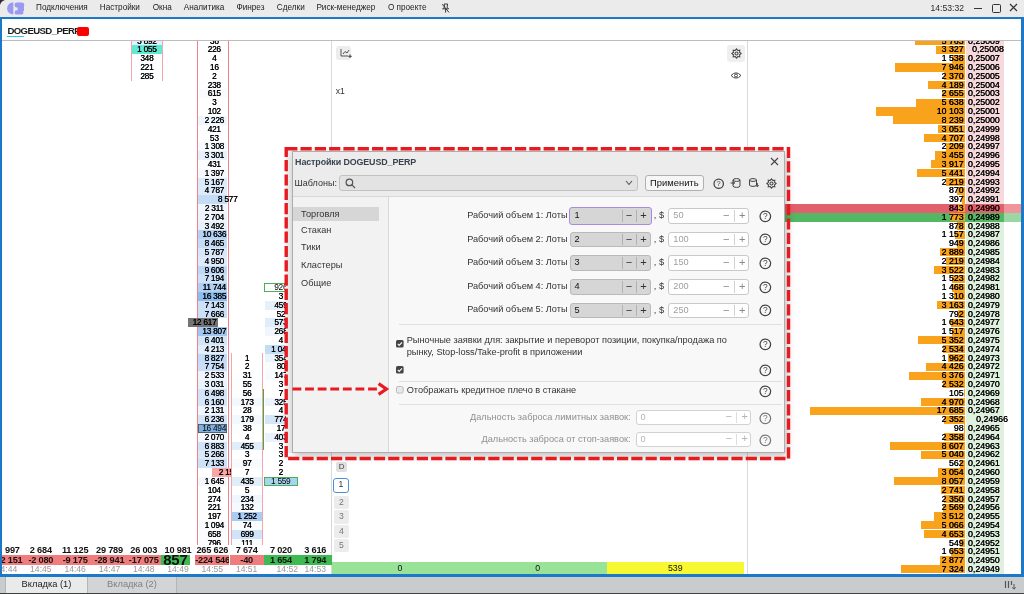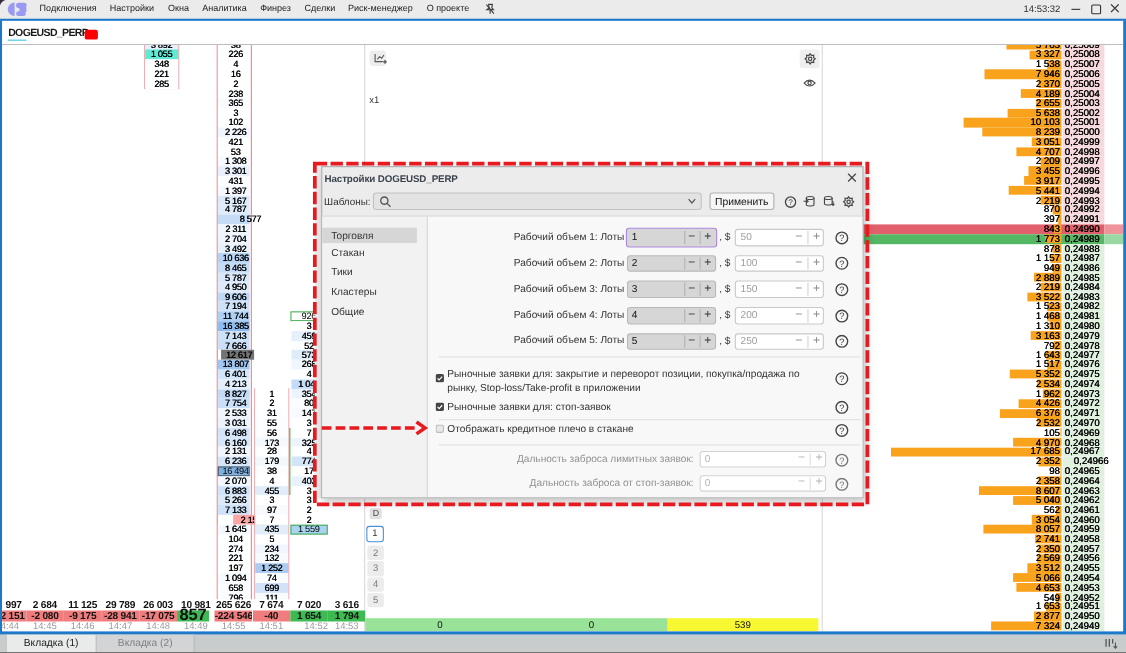--- a/index.html
+++ b/index.html
@@ -53,21 +53,21 @@
     <div class="a" style="left:130.0px;top:22.5px;width:29.5px;height:8.8px;background:rgb(253,254,255);font-size:8.4px;letter-spacing:-0.3px;line-height:8.805px;text-align:center;color:#000;text-shadow:0.3px 0 0 #000;">221</div>
     <div class="a" style="left:130.0px;top:31.3px;width:29.5px;height:8.8px;background:rgb(253,254,255);font-size:8.4px;letter-spacing:-0.3px;line-height:8.805px;text-align:center;color:#000;text-shadow:0.3px 0 0 #000;">285</div>
     <div class="a" style="left:194.6px;top:0.0px;width:1.2px;height:504.3px;background:#f08287;"></div>
     <div class="a" style="left:225.5px;top:0.0px;width:1.2px;height:504.3px;background:#f08287;"></div>
     <div class="a" style="left:195.8px;top:-3.9px;width:29.7px;height:8.8px;background:rgb(255,255,255);font-size:8.4px;letter-spacing:-0.3px;line-height:8.805px;text-align:center;color:#000;padding-left:3px;box-sizing:border-box;text-shadow:0.3px 0 0 #000;">38</div>
     <div class="a" style="left:195.8px;top:4.9px;width:29.7px;height:8.8px;background:rgb(253,254,255);font-size:8.4px;letter-spacing:-0.3px;line-height:8.805px;text-align:center;color:#000;padding-left:3px;box-sizing:border-box;text-shadow:0.3px 0 0 #000;">226</div>
     <div class="a" style="left:195.8px;top:13.7px;width:29.7px;height:8.8px;background:rgb(255,255,255);font-size:8.4px;letter-spacing:-0.3px;line-height:8.805px;text-align:center;color:#000;padding-left:3px;box-sizing:border-box;text-shadow:0.3px 0 0 #000;">4</div>
     <div class="a" style="left:195.8px;top:22.5px;width:29.7px;height:8.8px;background:rgb(255,255,255);font-size:8.4px;letter-spacing:-0.3px;line-height:8.805px;text-align:center;color:#000;padding-left:3px;box-sizing:border-box;text-shadow:0.3px 0 0 #000;">16</div>
     <div class="a" style="left:195.8px;top:31.3px;width:29.7px;height:8.8px;background:rgb(255,255,255);font-size:8.4px;letter-spacing:-0.3px;line-height:8.805px;text-align:center;color:#000;padding-left:3px;box-sizing:border-box;text-shadow:0.3px 0 0 #000;">2</div>
     <div class="a" style="left:195.8px;top:40.1px;width:29.7px;height:8.8px;background:rgb(253,254,255);font-size:8.4px;letter-spacing:-0.3px;line-height:8.805px;text-align:center;color:#000;padding-left:3px;box-sizing:border-box;text-shadow:0.3px 0 0 #000;">238</div>
-    <div class="a" style="left:195.8px;top:48.9px;width:29.7px;height:8.8px;background:rgb(249,251,254);font-size:8.4px;letter-spacing:-0.3px;line-height:8.805px;text-align:center;color:#000;padding-left:3px;box-sizing:border-box;text-shadow:0.3px 0 0 #000;">365</div>
+    <div class="a" style="left:195.8px;top:48.9px;width:29.7px;height:8.8px;background:rgb(249,251,254);font-size:8.4px;letter-spacing:-0.3px;line-height:8.805px;text-align:center;color:#000;padding-left:3px;box-sizing:border-box;text-shadow:0.3px 0 0 #000;">615</div>
     <div class="a" style="left:195.8px;top:57.7px;width:29.7px;height:8.8px;background:rgb(255,255,255);font-size:8.4px;letter-spacing:-0.3px;line-height:8.805px;text-align:center;color:#000;padding-left:3px;box-sizing:border-box;text-shadow:0.3px 0 0 #000;">3</div>
     <div class="a" style="left:195.8px;top:66.5px;width:29.7px;height:8.8px;background:rgb(254,255,255);font-size:8.4px;letter-spacing:-0.3px;line-height:8.805px;text-align:center;color:#000;padding-left:3px;box-sizing:border-box;text-shadow:0.3px 0 0 #000;">102</div>
     <div class="a" style="left:195.8px;top:75.3px;width:29.7px;height:8.8px;background:rgb(240,246,253);font-size:8.4px;letter-spacing:-0.3px;line-height:8.805px;text-align:center;color:#000;padding-left:3px;box-sizing:border-box;text-shadow:0.3px 0 0 #000;">2&nbsp;226</div>
     <div class="a" style="left:195.8px;top:84.2px;width:29.7px;height:8.8px;background:rgb(252,253,255);font-size:8.4px;letter-spacing:-0.3px;line-height:8.805px;text-align:center;color:#000;padding-left:3px;box-sizing:border-box;text-shadow:0.3px 0 0 #000;">421</div>
     <div class="a" style="left:195.8px;top:93.0px;width:29.7px;height:8.8px;background:rgb(255,255,255);font-size:8.4px;letter-spacing:-0.3px;line-height:8.805px;text-align:center;color:#000;padding-left:3px;box-sizing:border-box;text-shadow:0.3px 0 0 #000;">53</div>
     <div class="a" style="left:195.8px;top:101.8px;width:29.7px;height:8.8px;background:rgb(246,250,254);font-size:8.4px;letter-spacing:-0.3px;line-height:8.805px;text-align:center;color:#000;padding-left:3px;box-sizing:border-box;text-shadow:0.3px 0 0 #000;">1&nbsp;308</div>
     <div class="a" style="left:195.8px;top:110.6px;width:29.7px;height:8.8px;background:rgb(232,241,251);font-size:8.4px;letter-spacing:-0.3px;line-height:8.805px;text-align:center;color:#000;padding-left:3px;box-sizing:border-box;text-shadow:0.3px 0 0 #000;">3&nbsp;301</div>
     <div class="a" style="left:195.8px;top:119.4px;width:29.7px;height:8.8px;background:rgb(252,253,255);font-size:8.4px;letter-spacing:-0.3px;line-height:8.805px;text-align:center;color:#000;padding-left:3px;box-sizing:border-box;text-shadow:0.3px 0 0 #000;">431</div>
     <div class="a" style="left:195.8px;top:128.2px;width:29.7px;height:8.8px;background:rgb(245,249,254);font-size:8.4px;letter-spacing:-0.3px;line-height:8.805px;text-align:center;color:#000;padding-left:3px;box-sizing:border-box;text-shadow:0.3px 0 0 #000;">1&nbsp;397</div>
     <div class="a" style="left:195.8px;top:137.0px;width:29.7px;height:8.8px;background:rgb(220,234,250);font-size:8.4px;letter-spacing:-0.3px;line-height:8.805px;text-align:center;color:#000;padding-left:3px;box-sizing:border-box;text-shadow:0.3px 0 0 #000;">5&nbsp;167</div>
@@ -79,21 +79,21 @@
     <div class="a" style="left:195.8px;top:189.8px;width:29.7px;height:8.8px;background:rgb(182,211,244);font-size:8.4px;letter-spacing:-0.3px;line-height:8.805px;text-align:center;color:#000;padding-left:3px;box-sizing:border-box;text-shadow:0.3px 0 0 #000;">10&nbsp;636</div>
     <div class="a" style="left:195.8px;top:198.6px;width:29.7px;height:8.8px;background:rgb(197,220,246);font-size:8.4px;letter-spacing:-0.3px;line-height:8.805px;text-align:center;color:#000;padding-left:3px;box-sizing:border-box;text-shadow:0.3px 0 0 #000;">8&nbsp;465</div>
     <div class="a" style="left:195.8px;top:207.4px;width:29.7px;height:8.8px;background:rgb(216,231,249);font-size:8.4px;letter-spacing:-0.3px;line-height:8.805px;text-align:center;color:#000;padding-left:3px;box-sizing:border-box;text-shadow:0.3px 0 0 #000;">5&nbsp;787</div>
     <div class="a" style="left:195.8px;top:216.2px;width:29.7px;height:8.8px;background:rgb(221,235,250);font-size:8.4px;letter-spacing:-0.3px;line-height:8.805px;text-align:center;color:#000;padding-left:3px;box-sizing:border-box;text-shadow:0.3px 0 0 #000;">4&nbsp;950</div>
     <div class="a" style="left:195.8px;top:225.0px;width:29.7px;height:8.8px;background:rgb(190,216,245);font-size:8.4px;letter-spacing:-0.3px;line-height:8.805px;text-align:center;color:#000;padding-left:3px;box-sizing:border-box;text-shadow:0.3px 0 0 #000;">9&nbsp;606</div>
     <div class="a" style="left:195.8px;top:233.8px;width:29.7px;height:8.8px;background:rgb(206,226,247);font-size:8.4px;letter-spacing:-0.3px;line-height:8.805px;text-align:center;color:#000;padding-left:3px;box-sizing:border-box;text-shadow:0.3px 0 0 #000;">7&nbsp;194</div>
     <div class="a" style="left:195.8px;top:242.6px;width:29.7px;height:8.8px;background:rgb(175,207,243);font-size:8.4px;letter-spacing:-0.3px;line-height:8.805px;text-align:center;color:#000;padding-left:3px;box-sizing:border-box;text-shadow:0.3px 0 0 #000;">11&nbsp;744</div>
     <div class="a" style="left:195.8px;top:251.4px;width:29.7px;height:8.8px;background:rgb(143,188,238);font-size:8.4px;letter-spacing:-0.3px;line-height:8.805px;text-align:center;color:#000;padding-left:3px;box-sizing:border-box;text-shadow:0.3px 0 0 #000;">16&nbsp;385</div>
     <div class="a" style="left:195.8px;top:260.2px;width:29.7px;height:8.8px;background:rgb(206,226,247);font-size:8.4px;letter-spacing:-0.3px;line-height:8.805px;text-align:center;color:#000;padding-left:3px;box-sizing:border-box;text-shadow:0.3px 0 0 #000;">7&nbsp;143</div>
     <div class="a" style="left:195.8px;top:269.1px;width:29.7px;height:8.8px;background:rgb(203,224,247);font-size:8.4px;letter-spacing:-0.3px;line-height:8.805px;text-align:center;color:#000;padding-left:3px;box-sizing:border-box;text-shadow:0.3px 0 0 #000;">7&nbsp;666</div>
-    <div class="a" style="left:199px;top:277.9px;width:29.7px;height:8.8px;background:#737373;font-size:8.4px;letter-spacing:-0.3px;line-height:8.805px;text-align:center;color:#000;padding-left:3px;box-sizing:border-box;text-shadow:0.3px 0 0 #000;">12&nbsp;617</div>
+    <div class="a" style="left:186px;top:277.9px;width:29.7px;height:8.8px;background:#737373;font-size:8.4px;letter-spacing:-0.3px;line-height:8.805px;text-align:center;color:#000;padding-left:3px;box-sizing:border-box;text-shadow:0.3px 0 0 #000;">12&nbsp;617</div>
     <div class="a" style="left:195.8px;top:286.7px;width:29.7px;height:8.8px;background:rgb(161,199,240);font-size:8.4px;letter-spacing:-0.3px;line-height:8.805px;text-align:center;color:#000;padding-left:3px;box-sizing:border-box;text-shadow:0.3px 0 0 #000;">13&nbsp;807</div>
     <div class="a" style="left:195.8px;top:295.5px;width:29.7px;height:8.8px;background:rgb(211,229,248);font-size:8.4px;letter-spacing:-0.3px;line-height:8.805px;text-align:center;color:#000;padding-left:3px;box-sizing:border-box;text-shadow:0.3px 0 0 #000;">6&nbsp;401</div>
     <div class="a" style="left:195.8px;top:304.3px;width:29.7px;height:8.8px;background:rgb(226,238,251);font-size:8.4px;letter-spacing:-0.3px;line-height:8.805px;text-align:center;color:#000;padding-left:3px;box-sizing:border-box;text-shadow:0.3px 0 0 #000;">4&nbsp;213</div>
     <div class="a" style="left:195.8px;top:313.1px;width:29.7px;height:8.8px;background:rgb(195,219,246);font-size:8.4px;letter-spacing:-0.3px;line-height:8.805px;text-align:center;color:#000;padding-left:3px;box-sizing:border-box;text-shadow:0.3px 0 0 #000;">8&nbsp;827</div>
     <div class="a" style="left:195.8px;top:321.9px;width:29.7px;height:8.8px;background:rgb(202,223,247);font-size:8.4px;letter-spacing:-0.3px;line-height:8.805px;text-align:center;color:#000;padding-left:3px;box-sizing:border-box;text-shadow:0.3px 0 0 #000;">7&nbsp;754</div>
     <div class="a" style="left:195.8px;top:330.7px;width:29.7px;height:8.8px;background:rgb(238,245,252);font-size:8.4px;letter-spacing:-0.3px;line-height:8.805px;text-align:center;color:#000;padding-left:3px;box-sizing:border-box;text-shadow:0.3px 0 0 #000;">2&nbsp;533</div>
     <div class="a" style="left:195.8px;top:339.5px;width:29.7px;height:8.8px;background:rgb(234,243,252);font-size:8.4px;letter-spacing:-0.3px;line-height:8.805px;text-align:center;color:#000;padding-left:3px;box-sizing:border-box;text-shadow:0.3px 0 0 #000;">3&nbsp;031</div>
     <div class="a" style="left:195.8px;top:348.3px;width:29.7px;height:8.8px;background:rgb(211,228,248);font-size:8.4px;letter-spacing:-0.3px;line-height:8.805px;text-align:center;color:#000;padding-left:3px;box-sizing:border-box;text-shadow:0.3px 0 0 #000;">6&nbsp;498</div>
     <div class="a" style="left:195.8px;top:357.1px;width:29.7px;height:8.8px;background:rgb(213,230,248);font-size:8.4px;letter-spacing:-0.3px;line-height:8.805px;text-align:center;color:#000;padding-left:3px;box-sizing:border-box;text-shadow:0.3px 0 0 #000;">6&nbsp;160</div>
     <div class="a" style="left:195.8px;top:365.9px;width:29.7px;height:8.8px;background:rgb(240,246,253);font-size:8.4px;letter-spacing:-0.3px;line-height:8.805px;text-align:center;color:#000;padding-left:3px;box-sizing:border-box;text-shadow:0.3px 0 0 #000;">2&nbsp;131</div>
@@ -218,21 +218,21 @@
     <div class="a" style="left:329.6px;top:521.4px;width:136.9px;height:12.0px;font-size:8.8px;line-height:12px;text-align:center;color:#111;">0</div>
     <div class="a" style="left:466.5px;top:521.4px;width:138.5px;height:12.0px;font-size:8.8px;line-height:12px;text-align:center;color:#111;">0</div>
     <div class="a" style="left:605.0px;top:521.4px;width:136.5px;height:12.0px;background:#f8f832;font-size:8.8px;line-height:12px;text-align:center;color:#111;">539</div>
     <div class="a" style="left:963.5px;top:-3.9px;width:38.1px;height:8.8px;background:#f6d9dc;"></div>
     <div class="a" style="left:912.5px;top:-3.5px;width:50.5px;height:8.1px;background:#f9a21b;"></div>
     <div class="a" style="left:871.5px;top:-3.9px;width:90.0px;height:8.8px;font-size:8.8px;line-height:8.805px;text-align:right;color:#000;text-shadow:0.35px 0 0 #000;">5&nbsp;763</div>
     <div class="a" style="left:965.8px;top:-3.9px;width:40.0px;height:8.8px;font-size:8.8px;line-height:8.805px;color:#000;text-shadow:0.35px 0 0 #000;">0,25009</div>
     <div class="a" style="left:963.5px;top:4.9px;width:38.1px;height:8.8px;background:#f6d9dc;"></div>
     <div class="a" style="left:933.8px;top:5.3px;width:29.2px;height:8.1px;background:#f9a21b;"></div>
     <div class="a" style="left:871.5px;top:4.9px;width:90.0px;height:8.8px;font-size:8.8px;line-height:8.805px;text-align:right;color:#000;text-shadow:0.35px 0 0 #000;">3&nbsp;327</div>
-    <div class="a" style="left:965.8px;top:4.9px;width:40.0px;height:8.8px;font-size:8.8px;line-height:8.805px;color:#000;text-shadow:0.35px 0 0 #000;">0,25008</div>
+    <div class="a" style="left:965.8px;top:4.9px;width:40.0px;height:8.8px;font-size:8.8px;line-height:8.805px;color:#000;text-shadow:0.35px 0 0 #000;text-align:center;">0,25008</div>
     <div class="a" style="left:963.5px;top:13.7px;width:38.1px;height:8.8px;background:#f6d9dc;"></div>
     <div class="a" style="left:949.5px;top:14.1px;width:13.5px;height:8.1px;background:#f9a21b;"></div>
     <div class="a" style="left:871.5px;top:13.7px;width:90.0px;height:8.8px;font-size:8.8px;line-height:8.805px;text-align:right;color:#000;text-shadow:0.35px 0 0 #000;">1&nbsp;538</div>
     <div class="a" style="left:965.8px;top:13.7px;width:40.0px;height:8.8px;font-size:8.8px;line-height:8.805px;color:#000;text-shadow:0.35px 0 0 #000;">0,25007</div>
     <div class="a" style="left:963.5px;top:22.5px;width:38.1px;height:8.8px;background:#f6d9dc;"></div>
     <div class="a" style="left:893.3px;top:22.9px;width:69.7px;height:8.1px;background:#f9a21b;"></div>
     <div class="a" style="left:871.5px;top:22.5px;width:90.0px;height:8.8px;font-size:8.8px;line-height:8.805px;text-align:right;color:#000;text-shadow:0.35px 0 0 #000;">7&nbsp;946</div>
     <div class="a" style="left:965.8px;top:22.5px;width:40.0px;height:8.8px;font-size:8.8px;line-height:8.805px;color:#000;text-shadow:0.35px 0 0 #000;">0,25006</div>
     <div class="a" style="left:963.5px;top:31.3px;width:38.1px;height:8.8px;background:#f6d9dc;"></div>
     <div class="a" style="left:942.2px;top:31.7px;width:20.8px;height:8.1px;background:#f9a21b;"></div>
@@ -610,21 +610,20 @@
     <div class="a" style="left:114.1px;top:183.2px;width:330.0px;height:12.0px;font-size:9.2px;color:#333;">Рыночные заявки для: закрытие и переворот позиции, покупка/продажа по</div>
     <div class="a" style="left:114.1px;top:194.8px;width:330.0px;height:12.0px;font-size:9.2px;color:#333;">рынку, Stop-loss/Take-profit в приложении</div>
     <svg class="a" style="left:466.1px;top:186.0px" width="13" height="13">
       <circle cx="6.324000000000001" cy="6.324000000000001" r="5.3" fill="none" stroke="#444" stroke-width="1.25"></circle>
       <text x="6.324000000000001" y="9.4" font-size="8.4px" text-anchor="middle" fill="#444" font-family="Liberation Sans">?</text>
     </svg>
     <svg class="a" style="left:103.1px;top:214.0px" width="8" height="8">
       <rect x="0" y="0" width="7.6" height="7.6" rx="1.5" fill="#454545"></rect>
       <path d="M1.8,3.9 L3.2,5.4 L6,2.4" stroke="#fff" stroke-width="1.1" fill="none"></path>
     </svg>
-    <div class="a" style="left:114.1px;top:212.4px;width:330.0px;height:12.0px;font-size:9.2px;color:#333;">Рыночные заявки для: стоп-заявок</div>
     <svg class="a" style="left:466.1px;top:212.2px" width="13" height="13">
       <circle cx="6.324000000000001" cy="6.324000000000001" r="5.3" fill="none" stroke="#444" stroke-width="1.25"></circle>
       <text x="6.324000000000001" y="9.4" font-size="8.4px" text-anchor="middle" fill="#444" font-family="Liberation Sans">?</text>
     </svg>
     <div class="a" style="left:106.0px;top:229.1px;width:383.9px;height:1.0px;background:#e0e0e0;"></div>
     <svg class="a" style="left:103.1px;top:234.1px" width="8" height="8">
       <rect x="0.5" y="0.5" width="6.6" height="6.6" rx="1.5" fill="#e9e9e9" stroke="#bbb" stroke-width="1"></rect>
     </svg>
     <div class="a" style="left:114.1px;top:232.5px;width:330.0px;height:12.0px;font-size:9.2px;color:#333;">Отображать кредитное плечо в стакане</div>
     <svg class="a" style="left:466.1px;top:232.3px" width="13" height="13">

